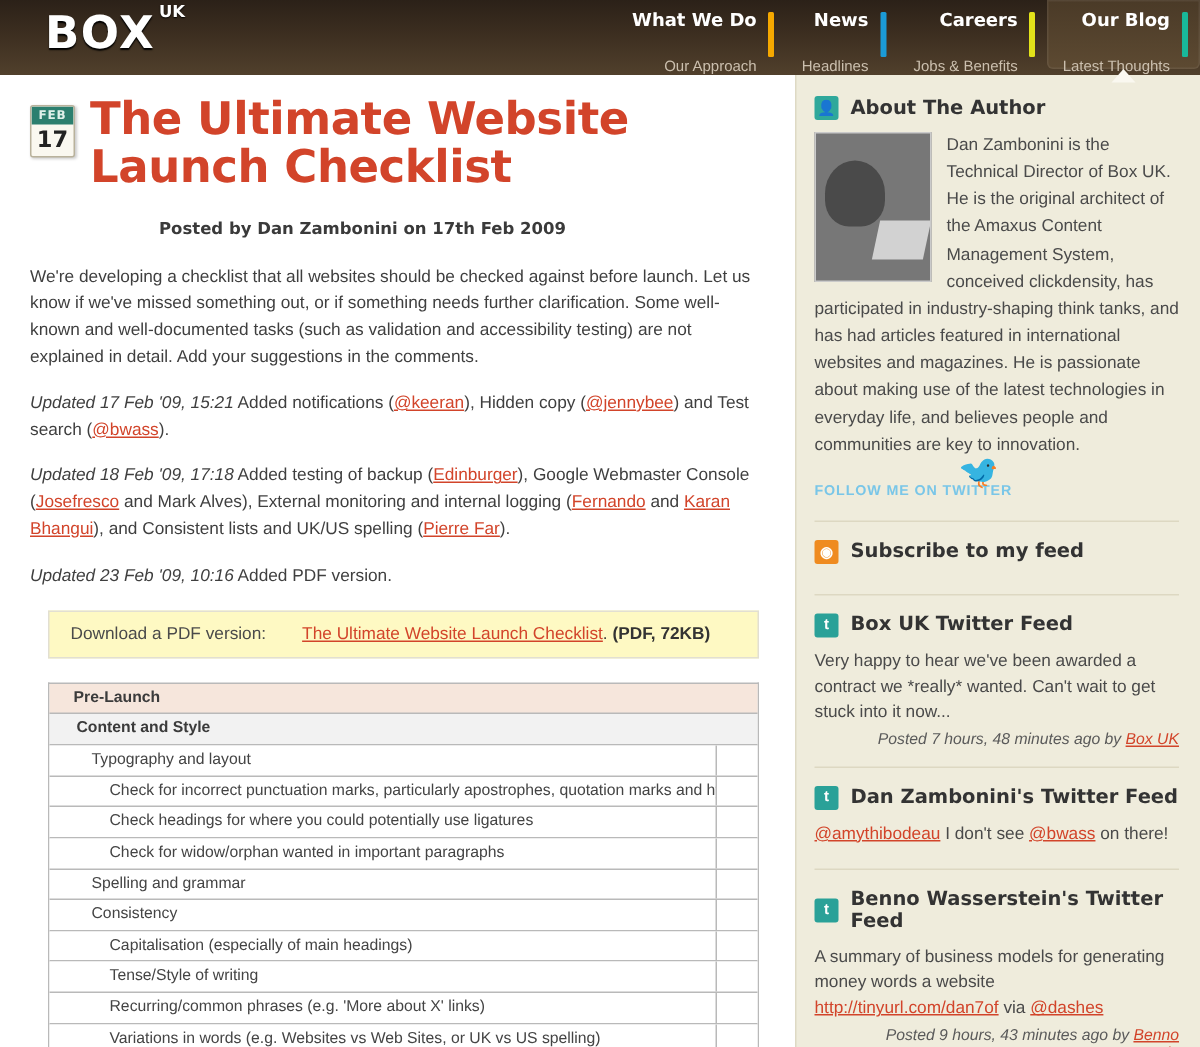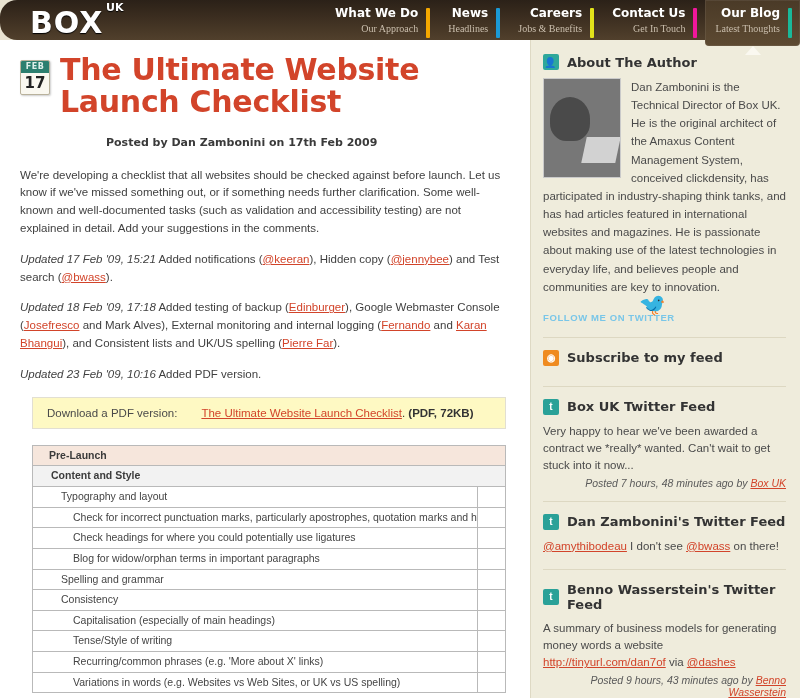--- a/index.html
+++ b/index.html
@@ -6,23 +6,23 @@
   html, body { margin:0; padding:0; }
   body {
     width:800px; height:698px; overflow:hidden;
     background:#e8e2d0;
     font-family:"Liberation Sans", sans-serif;
     font-size:12px; color:#3a3a3a;
   }
 
   
   #header {
-    height:40px; width:100%;
+    height:50px; width:100%;
     background:linear-gradient(to bottom,#2b2118 0%,#3c2e20 45%,#51402c 100%);
-    display:flex; align-items:flex-start; position:relative;border-radius:17px;
+    display:flex; align-items:flex-start; position:relative;
   }
   #logo {
     margin:8px 0 0 30px; position:relative;
     color:#fff; font-weight:bold; font-size:30px; letter-spacing:1px;
     font-family:"DejaVu Sans", sans-serif; line-height:1;
     text-shadow:0 1px 1px #000;
   }
   #logo .uk {
     position:absolute; top:-6px; right:-20px;
     font-size:11px; letter-spacing:0px; font-weight:bold;
@@ -33,22 +33,22 @@
     height:46px; text-align:right; position:relative;
   }
   .nav-item.active {
     background:linear-gradient(to bottom,#4a3a27 0%,#5d4a32 100%);
     border-radius:0 0 4px 4px;
     box-shadow:inset 0 0 0 1px rgba(255,255,255,.07);
   }
   .nav-txt { line-height:1.25; padding-right:8px; }
   .nav-main { color:#fff; font-weight:bold; font-size:12px; display:block;
               font-family:"DejaVu Sans", sans-serif; }
-  .nav-sub  { color:#cbbfae; font-size:10px; display:block; margin-top:2px;
-              font-family:Liberation Serif, serif; }
+  .nav-sub  { color:#cbbfae; font-size:10px; display:block; margin-top:18px;
+              font-family:Liberation Sans, sans-serif; }
   .nav-bar { width:4px; height:30px; border-radius:1px; margin-top:2px; }
   #nav-arrow {
     position:absolute; bottom:-9px; left:50%; margin-left:-8px;
     width:0;height:0;border-left:8px solid transparent;
     border-right:8px solid transparent;border-bottom:9px solid #faf8f0;
   }
 
   
   #page { display:flex; width:800px; }
   #main {
@@ -181,27 +181,20 @@
         </span>
         <span class="nav-bar" style="background: rgb(27, 154, 214);"></span>
       </div>
       <div class="nav-item">
         <span class="nav-txt">
           <span class="nav-main">Careers</span>
           <span class="nav-sub">Jobs &amp; Benefits</span>
         </span>
         <span class="nav-bar" style="background: rgb(226, 226, 26);"></span>
       </div>
-      <div class="nav-item">
-        <span class="nav-txt">
-          <span class="nav-main">Contact Us</span>
-          <span class="nav-sub">Get In Touch</span>
-        </span>
-        <span class="nav-bar" style="background: rgb(240, 23, 156);"></span>
-      </div>
       <div class="nav-item active">
         <span class="nav-txt">
           <span class="nav-main">Our Blog</span>
           <span class="nav-sub">Latest Thoughts</span>
         </span>
         <span class="nav-bar" style="background: rgb(25, 185, 154);"></span>
         <span id="nav-arrow"></span>
       </div>
     </div>
 </div>
@@ -246,21 +239,21 @@
         </div>
         <div class="row lvl3">
           <div class="cell">Check for incorrect punctuation marks, particularly apostrophes, quotation marks and hyphens/dashes</div>
           <div class="mark"></div>
         </div>
         <div class="row lvl3">
           <div class="cell">Check headings for where you could potentially use ligatures</div>
           <div class="mark"></div>
         </div>
         <div class="row lvl3">
-          <div class="cell">Blog for widow/orphan terms in important paragraphs</div>
+          <div class="cell">Check for widow/orphan wanted in important paragraphs</div>
           <div class="mark"></div>
         </div>
         <div class="row lvl2">
           <div class="cell">Spelling and grammar</div>
           <div class="mark"></div>
         </div>
         <div class="row lvl2">
           <div class="cell">Consistency</div>
           <div class="mark"></div>
         </div>

